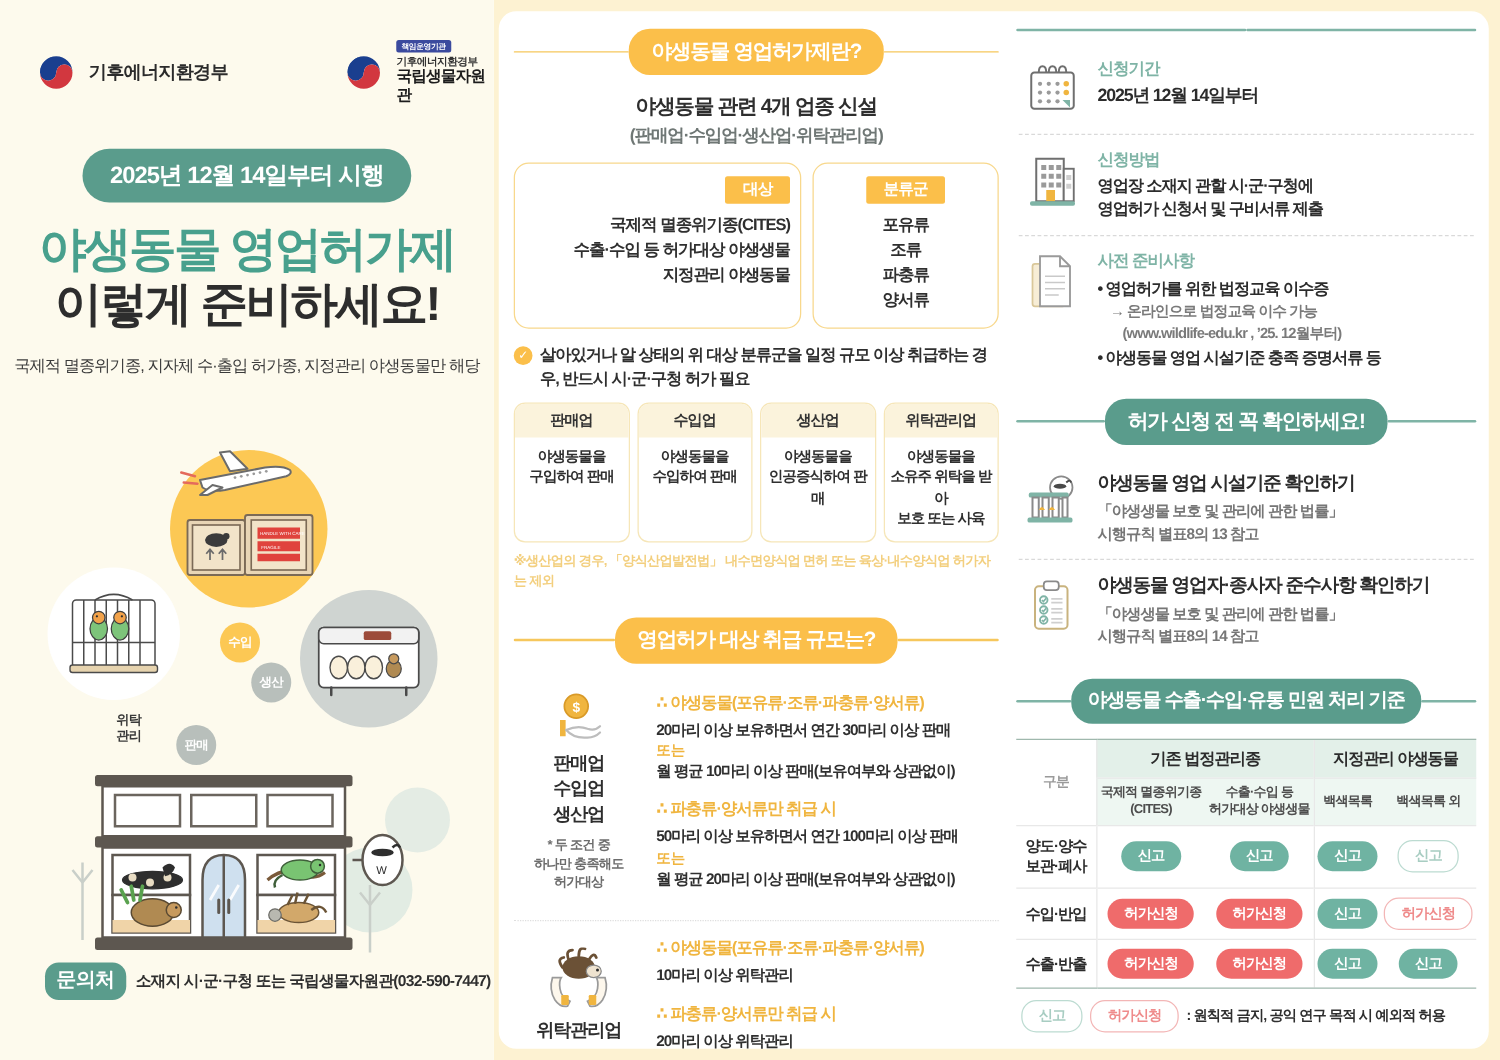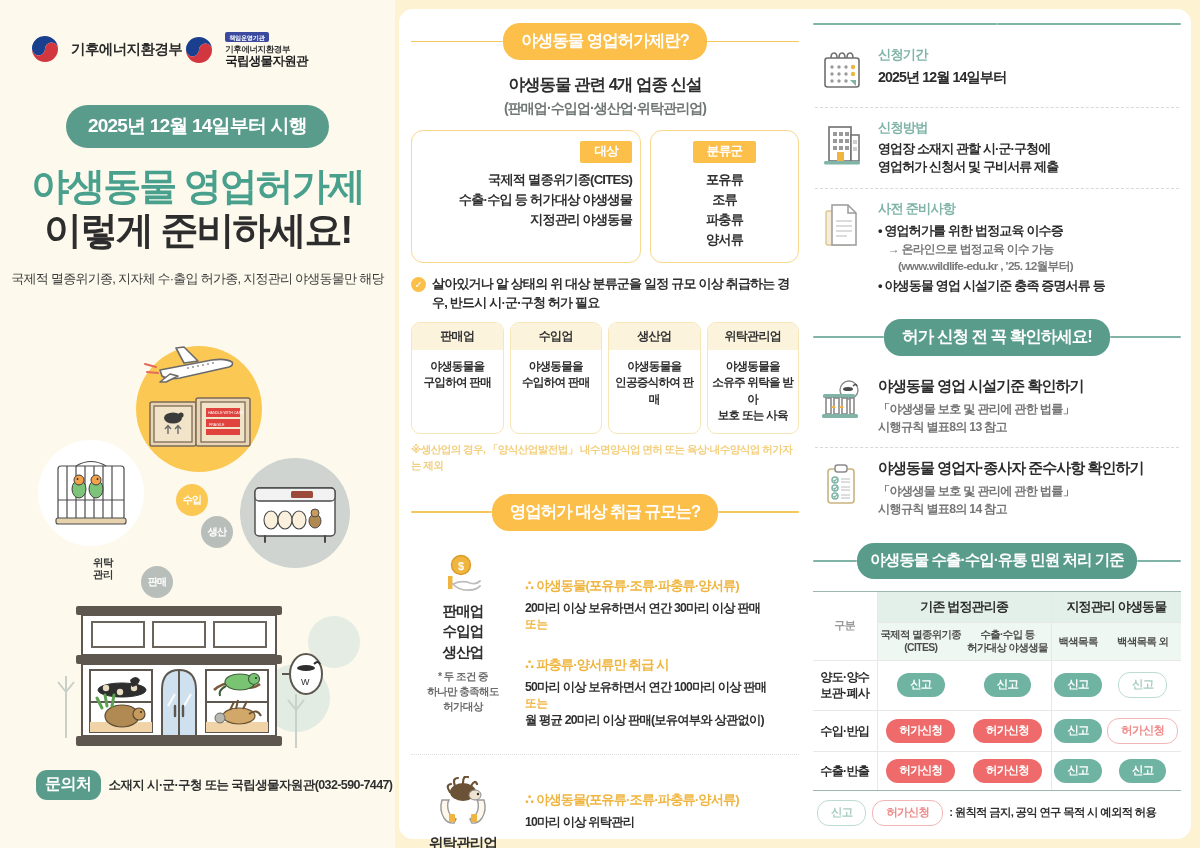--- a/index.html
+++ b/index.html
@@ -12,21 +12,21 @@
   }
   .poster { position: relative; width: 1200px; height: 848px; display: flex; background:#fff; }
 
   
   .left-col {
     width: 395px; height: 848px;
     background: #fdfaed;
     position: relative;
     flex: 0 0 395px;
   }
-  .logos { display: flex; align-items: flex-start; padding: 32px 0 0 28px; }
+  .logos { display: flex; align-items: center; padding: 32px 0 0 28px; gap: 92px; }
   .logo-unit { display: flex; align-items: center; gap: 9px; }
   .taegeuk { width: 34px; height: 34px; position: relative; flex: 0 0 34px; }
   .taegeuk svg { display:block; }
   .logo-text { font-size: 14.5px; font-weight: 700; color: #2b2b2b; letter-spacing: -0.6px; white-space: nowrap; }
   .logo-stack { display:flex; flex-direction:column; align-items:flex-start; line-height:1.18; }
   .logo-badge {
     background:#3b4a9e; color:#fff; font-size:6.2px; font-weight:700;
     padding:1.5px 4px; border-radius:2px; letter-spacing:-0.3px; margin-bottom:1.5px;
   }
   .logo-sub { font-size: 8.5px; color:#333; font-weight:700; letter-spacing:-0.4px; }
@@ -161,21 +161,21 @@
   .scale-icon { height: 44px; display:flex; align-items:center; justify-content:center; }
   .scale-names { font-size: 14.5px; font-weight: 800; color:#2e2e2e; letter-spacing:-0.9px; line-height:1.42; margin-top: 4px; }
   .scale-note { font-size: 10.5px; color:#6d6d6d; font-weight:600; letter-spacing:-0.6px; line-height:1.42; margin-top: 7px; }
   .scale-right { flex: 1; }
   .bullet-h {
     font-size: 13.2px; font-weight: 800; color:#f0b53f; letter-spacing:-0.85px;
     margin-bottom: 4px;
   }
   .bullet-b { font-size: 12.3px; font-weight: 700; color:#2f2f2f; letter-spacing:-0.8px; line-height:1.5; }
   .or-word { color:#f0b53f; font-weight:700; font-size: 11.6px; }
-  .grp { margin-bottom: 12px; margin-top: 24px; }
+  .grp { margin-bottom: 12px; }
   .dotted-sep { border-top: 1.6px dotted #dedede; margin: 12px 0 0; }
   .scale-left.trust { padding-top: 8px; }
 
   
   .item { display: flex; gap: 11px; padding: 11px 2px 11px 4px; align-items: flex-start; }
   .item-ic { flex: 0 0 50px; height: 50px; display:flex; align-items:center; justify-content:center; }
   .item-bd { flex: 1; }
   .item-lbl { font-size: 13.2px; font-weight: 700; color:#7fb4a6; letter-spacing:-0.8px; margin-bottom: 3px; }
   .item-val { font-size: 14.2px; font-weight: 800; color:#2c2c2c; letter-spacing:-0.9px; line-height: 1.45; }
   .item-val.sm { font-size: 13px; font-weight: 700; }
@@ -536,20 +536,21 @@
                 <div>* 두 조건 중</div>
                 <div>하나만 충족해도</div>
                 <div>허가대상</div>
               </div>
             </div>
             <div class="scale-right">
               <div class="grp">
                 <div class="bullet-h">∴ <span>야생동물(포유류·조류·파충류·양서류)</span></div>
                 <div class="bullet-b">20마리 이상 보유하면서 연간 30마리 이상 판매</div>
                 <div class="or-word">또는</div>
+                <div class="bullet-b">월 평균 10마리 이상 판매(보유여부와 상관없이)</div>
               </div>
               <div class="grp">
                 <div class="bullet-h">∴ <span>파충류·양서류만 취급 시</span></div>
                 <div class="bullet-b">50마리 이상 보유하면서 연간 100마리 이상 판매</div>
                 <div class="or-word">또는</div>
                 <div class="bullet-b">월 평균 20마리 이상 판매(보유여부와 상관없이)</div>
               </div>
             </div>
           </div>
 

